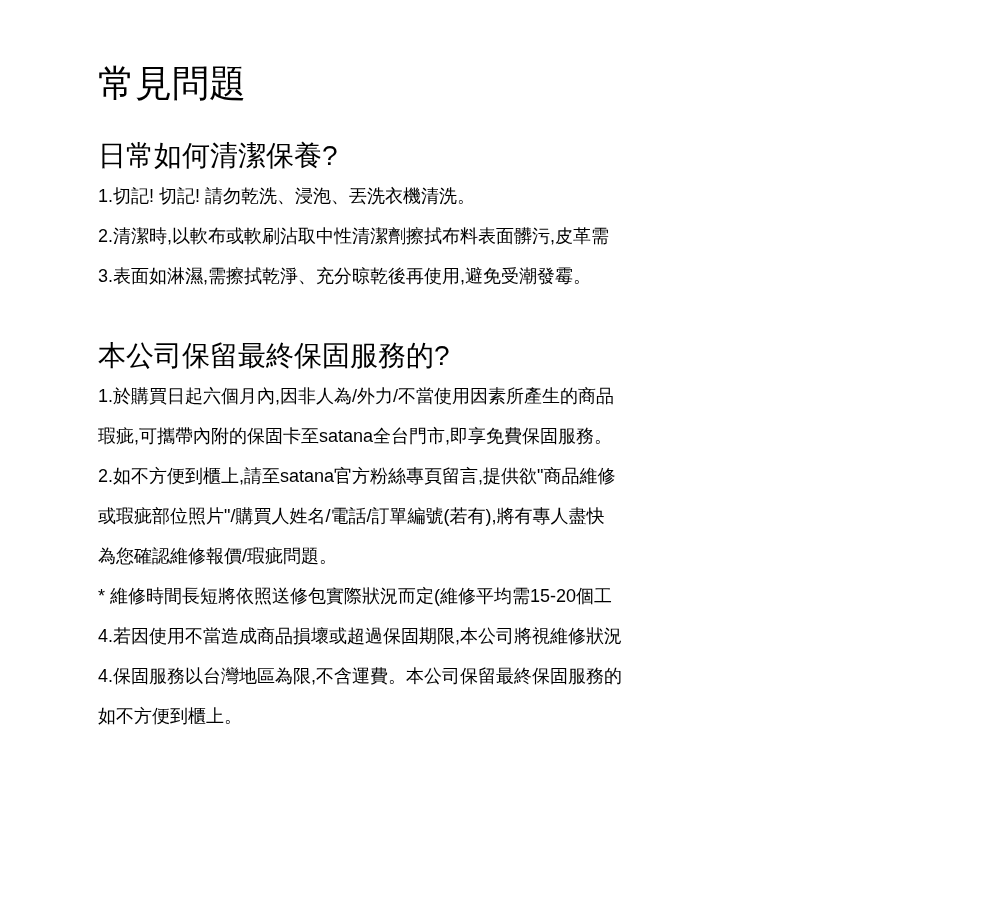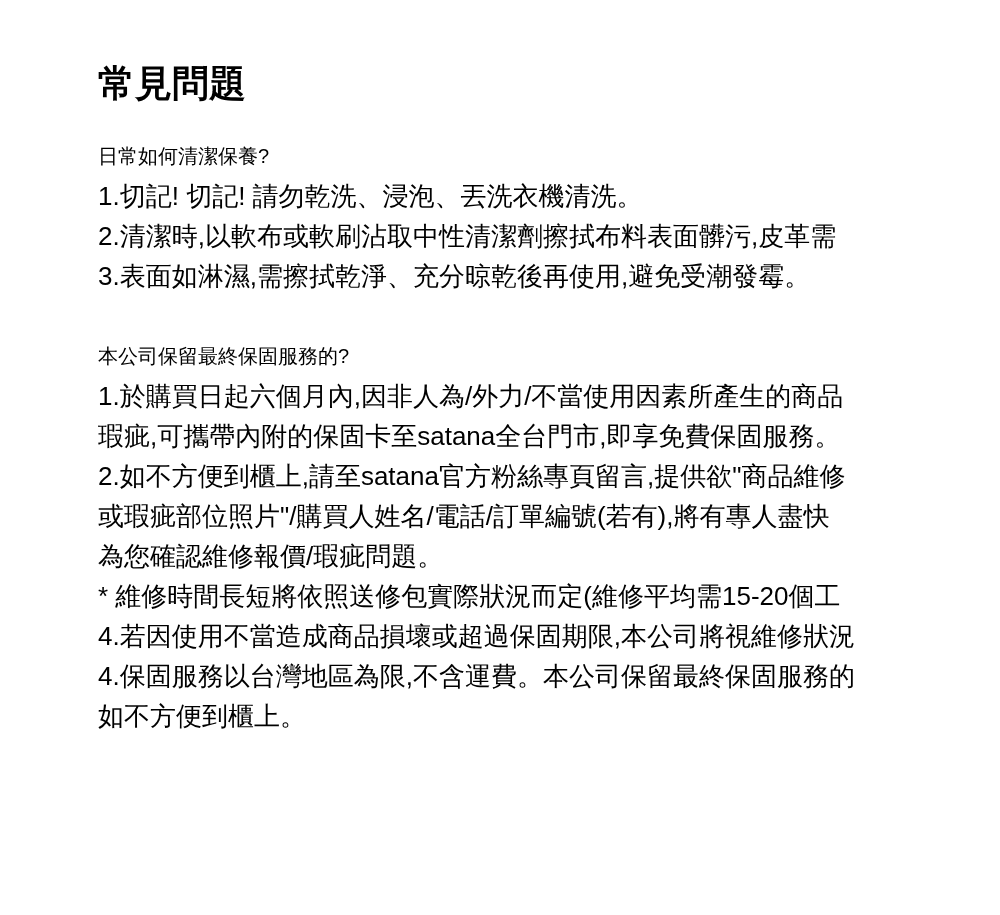--- a/index.html
+++ b/index.html
@@ -14,35 +14,35 @@
     font-family: "Liberation Sans", "DejaVu Sans", sans-serif;
     overflow: hidden;
   }
   .page {
     box-sizing: border-box;
     width: 1000px;
     padding: 62px 50px 0 98px;
   }
   .page-title {
     font-size: 37px;
-    font-weight: 700;
+    font-weight: 400;
     line-height: 1.2;
     margin: 0 0 30px 0;
   }
   .faq-section {
     margin: 0 0 40px 0;
   }
   .question {
-    font-size: 20px;
+    font-size: 28px;
     line-height: 40px;
     white-space: nowrap;
     margin-top: 30px;
   }
   .line {
-    font-size: 26px;
+    font-size: 18px;
     line-height: 40px;
     white-space: nowrap;
   }
 </style>
 </head>
 <body>
 
 <div class="page">
   <h1 class="page-title">常見問題</h1>
   <div>

